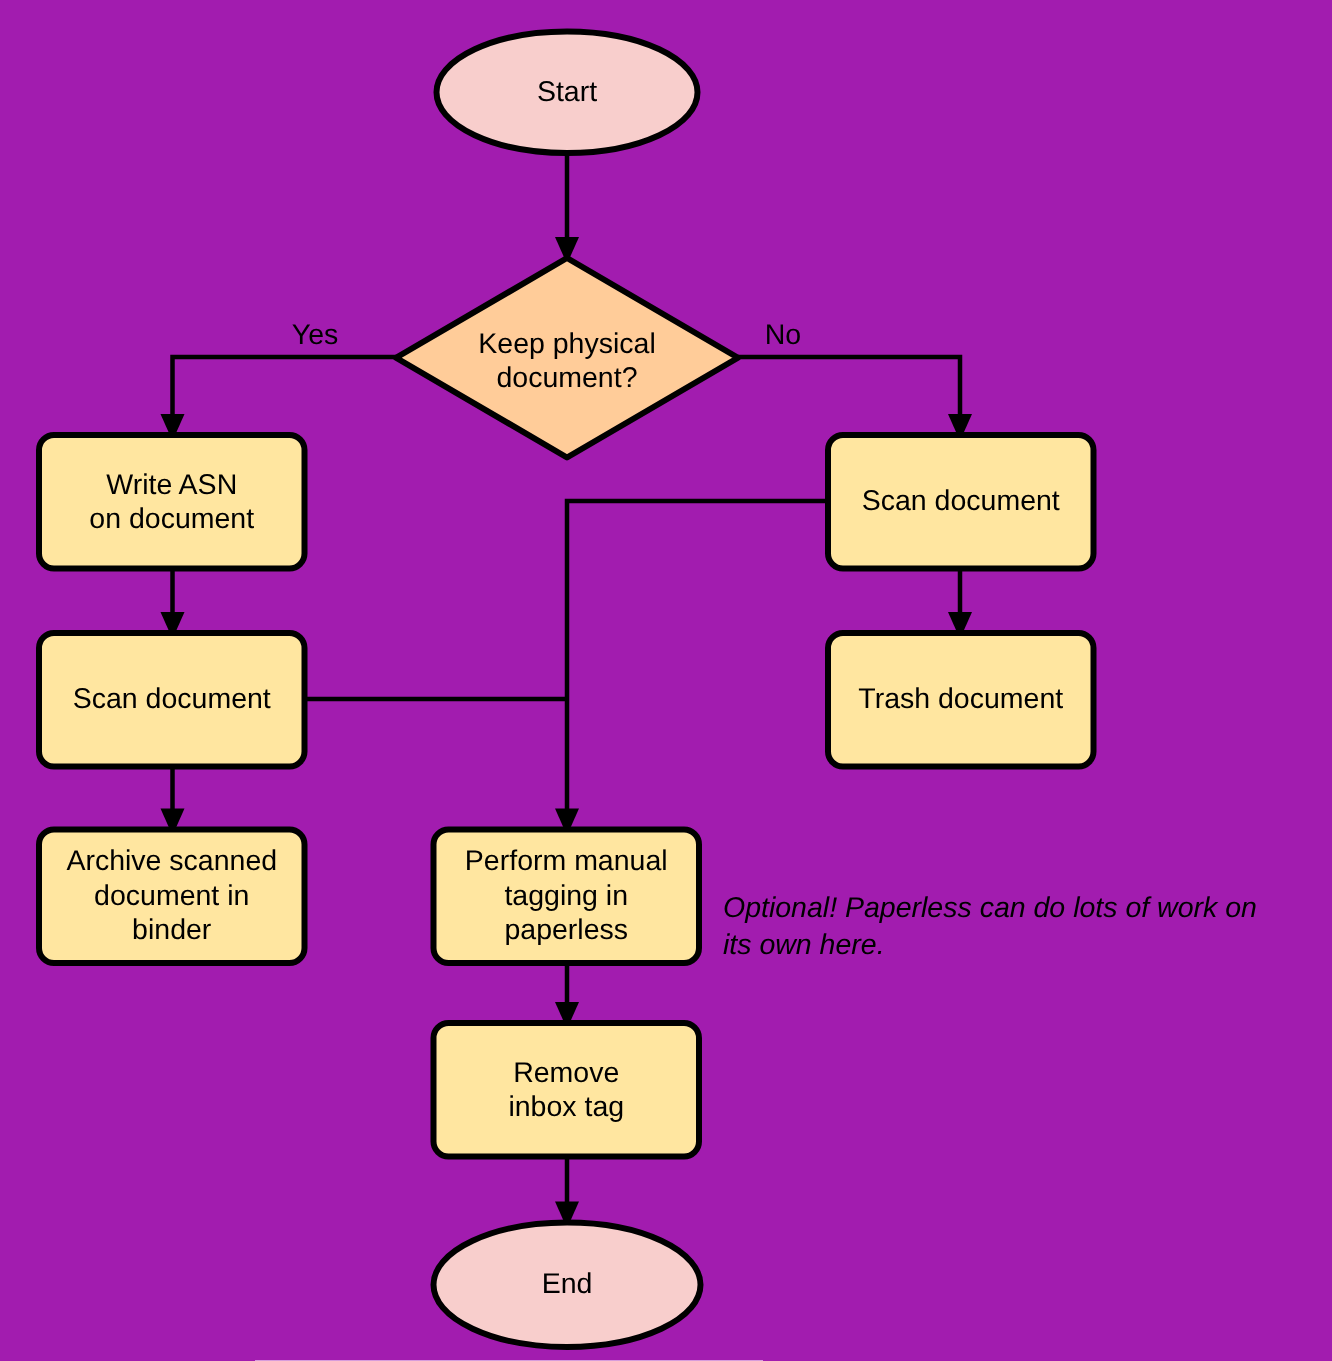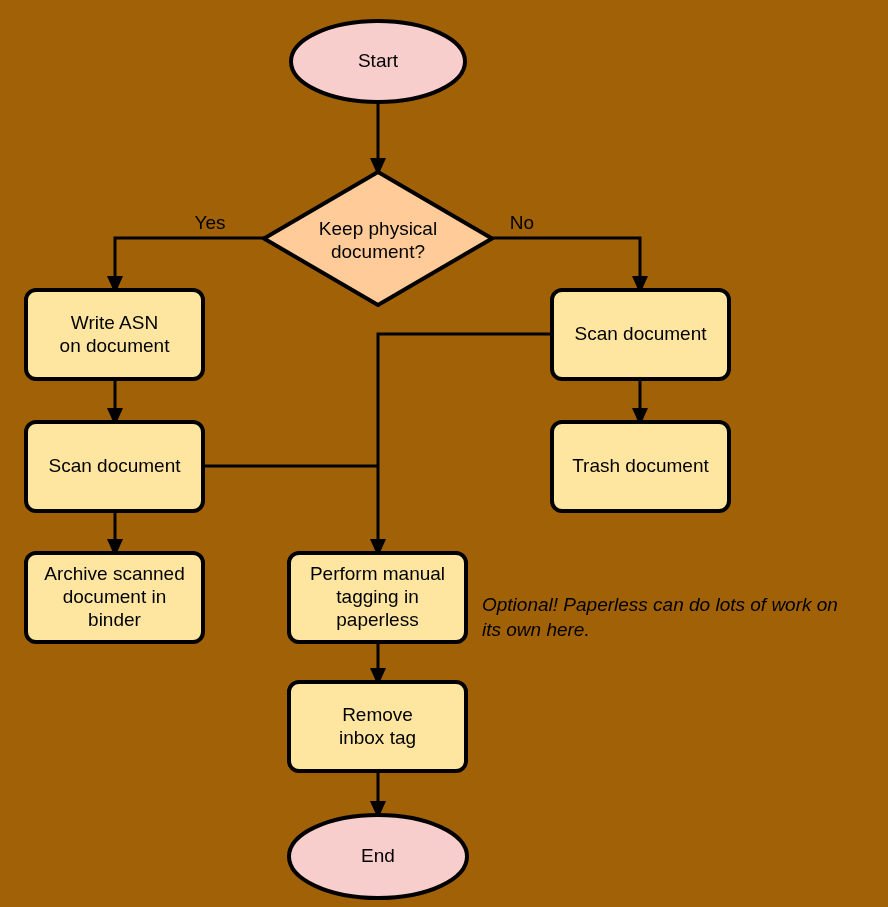--- a/index.html
+++ b/index.html
@@ -5,21 +5,21 @@
 <style>
   html,body{margin:0;padding:0;background:#ffffff;}
   body{
     font-family:"Liberation Sans", sans-serif;
     -webkit-font-smoothing:antialiased;
   }
   #canvas{
     position:relative;
     width:888px;
     height:907px;
-    background:#a16207;
+    background:#a21caf;
     overflow:hidden;
   }
   svg.layer{
     position:absolute;
     left:0; top:0;
     width:888px;
     height:907px;
     overflow:visible;
   }
   .node-text{

